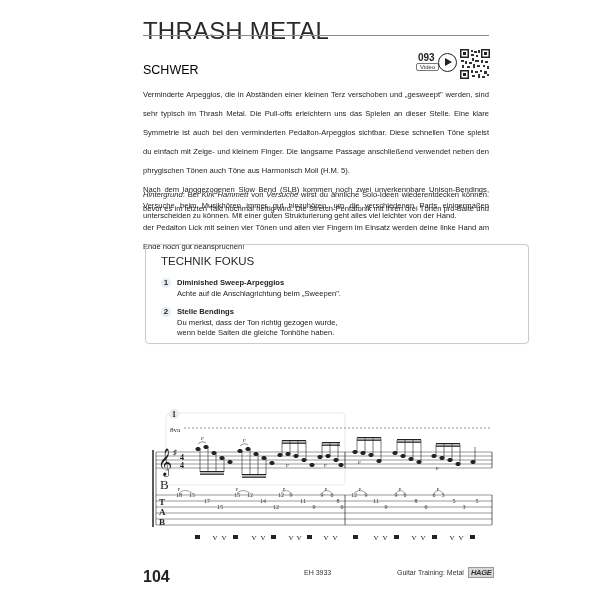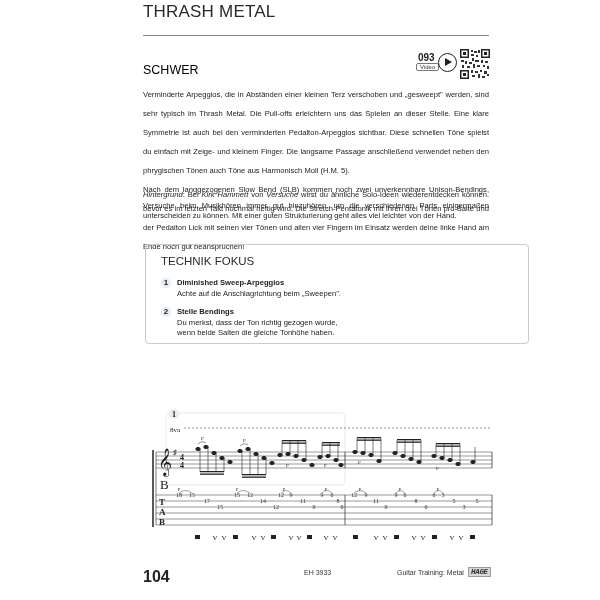--- a/index.html
+++ b/index.html
@@ -1,17 +1,17 @@
 <!DOCTYPE html>
 <html><head>
 <meta charset="utf-8">
 <style>
   html, body { margin:0; padding:0; background:#ffffff; }
   body { width:600px; height:600px; position:relative; overflow:hidden; font-family:"Liberation Sans", sans-serif; color:#1e1e1e; }
-  .page-title { position:absolute; left:143px; top:2px; font-size:17px; color:#2a2a2a; letter-spacing:0.2px; font-family:"Liberation Sans", sans-serif; }
+  .page-title { position:absolute; left:143px; top:17px; font-size:24px; color:#2a2a2a; letter-spacing:0.2px; font-family:"Liberation Sans", sans-serif; }
   .title-rule { position:absolute; left:143px; top:35px; width:346px; height:1px; background:#8a8a8a; }
   .level { position:absolute; left:143px; top:63px; font-size:12.5px; color:#000000; }
   .video-badge { position:absolute; left:414px; top:50px; width:42px; height:30px; }
   .video-num { position:absolute; left:4px; top:2px; font-size:10px; font-weight:bold; color:#222; }
   .video-label { position:absolute; left:2px; top:13px; font-size:6px; color:#333; border:1px solid #777; border-radius:2px; padding:0 3px; background:#fff; }
   .play-circle { position:absolute; left:24px; top:3px; width:19px; height:19px; border:1.5px solid #222; border-radius:50%; box-sizing:border-box; }
   .play-circle::after { content:""; position:absolute; left:6px; top:3.5px; border-left:7px solid #222; border-top:4.5px solid transparent; border-bottom:4.5px solid transparent; }
   .qr { position:absolute; left:460px; top:49px; width:30px; height:30px; }
   .body-text { position:absolute; left:143px; top:85px; width:346px; font-size:7.6px; line-height:19px; color:#222; text-align:justify; }
   .body-text p { margin:0; }
@@ -20,21 +20,21 @@
   .focus-box { position:absolute; left:145px; top:244px; width:384px; height:100px; border:1px solid #c8ccd2; border-radius:4px; box-sizing:border-box; box-shadow:0 0 1px #dfe3e8; }
   .focus-title { position:absolute; left:15px; top:10px; font-size:11.5px; color:#2a2a2a; }
   .focus-item { position:absolute; left:15px; font-size:7.6px; line-height:10.5px; }
   .focus-num { position:absolute; left:0; top:0; width:10px; height:10px; background:#e6ecf3; border-radius:50%; font-weight:bold; font-size:8px; text-align:center; line-height:10px; color:#222; }
   .focus-head { position:absolute; left:16px; top:0; font-weight:bold; white-space:nowrap; color:#222; }
   .focus-desc { position:absolute; left:16px; top:10.5px; white-space:nowrap; color:#222; }
   .notation { position:absolute; left:140px; top:405px; width:360px; height:150px; }
   .footer-page { position:absolute; left:143px; top:568px; font-size:16px; font-weight:bold; color:#222; }
   .footer-code { position:absolute; left:304px; top:569px; font-size:7px; color:#333; }
   .footer-book { position:absolute; left:397px; top:569px; font-size:7px; color:#333; }
-  .footer-logo { position:absolute; left:468px; top:567px; font-size:7.5px; font-weight:bold; font-style:italic; color:#333; background:#d8d8d8; padding:0 2px; border:1px solid #999; letter-spacing:-0.3px;font-family:Liberation Mono, monospace; }
+  .footer-logo { position:absolute; left:468px; top:567px; font-size:7.5px; font-weight:bold; font-style:italic; color:#333; background:#d8d8d8; padding:0 2px; border:1px solid #999; letter-spacing:-0.3px; }
   svg text { font-family:"Liberation Serif", serif; }
 </style>
 </head>
 <body>
 
 <div class="page-title">THRASH METAL</div>
 <div class="title-rule"></div>
 
 <div class="level">SCHWER</div>
 

